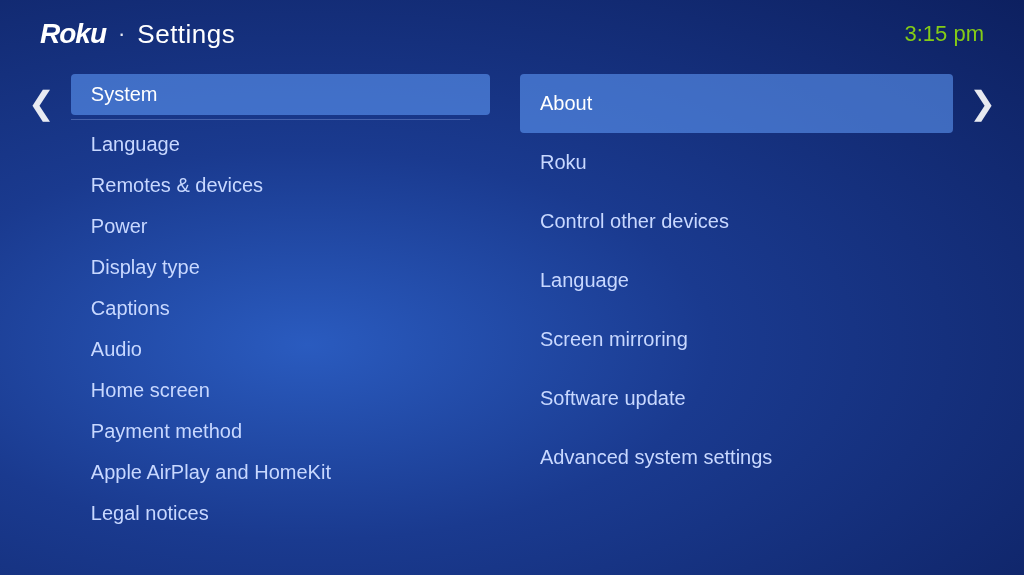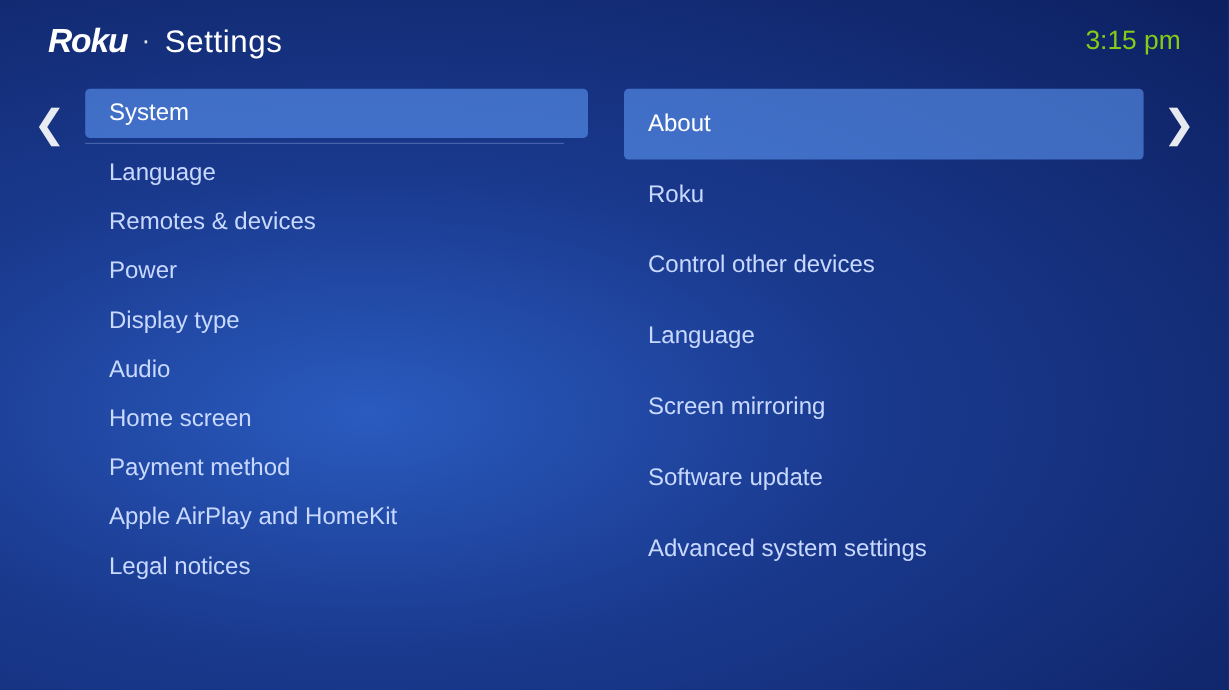--- a/index.html
+++ b/index.html
@@ -207,20 +207,23 @@
         <div class="left-menu-item">
           <span>Remotes &amp; devices</span>
         </div>
         <div class="left-menu-item">
           <span>Power</span>
         </div>
         <div class="left-menu-item">
           <span>Display type</span>
         </div>
         <div class="left-menu-item">
+          <span>Captions</span>
+        </div>
+        <div class="left-menu-item">
           <span>Audio</span>
         </div>
         <div class="left-menu-item">
           <span>Home screen</span>
         </div>
         <div class="left-menu-item">
           <span>Payment method</span>
         </div>
         <div class="left-menu-item">
           <span>Apple AirPlay and HomeKit</span>

